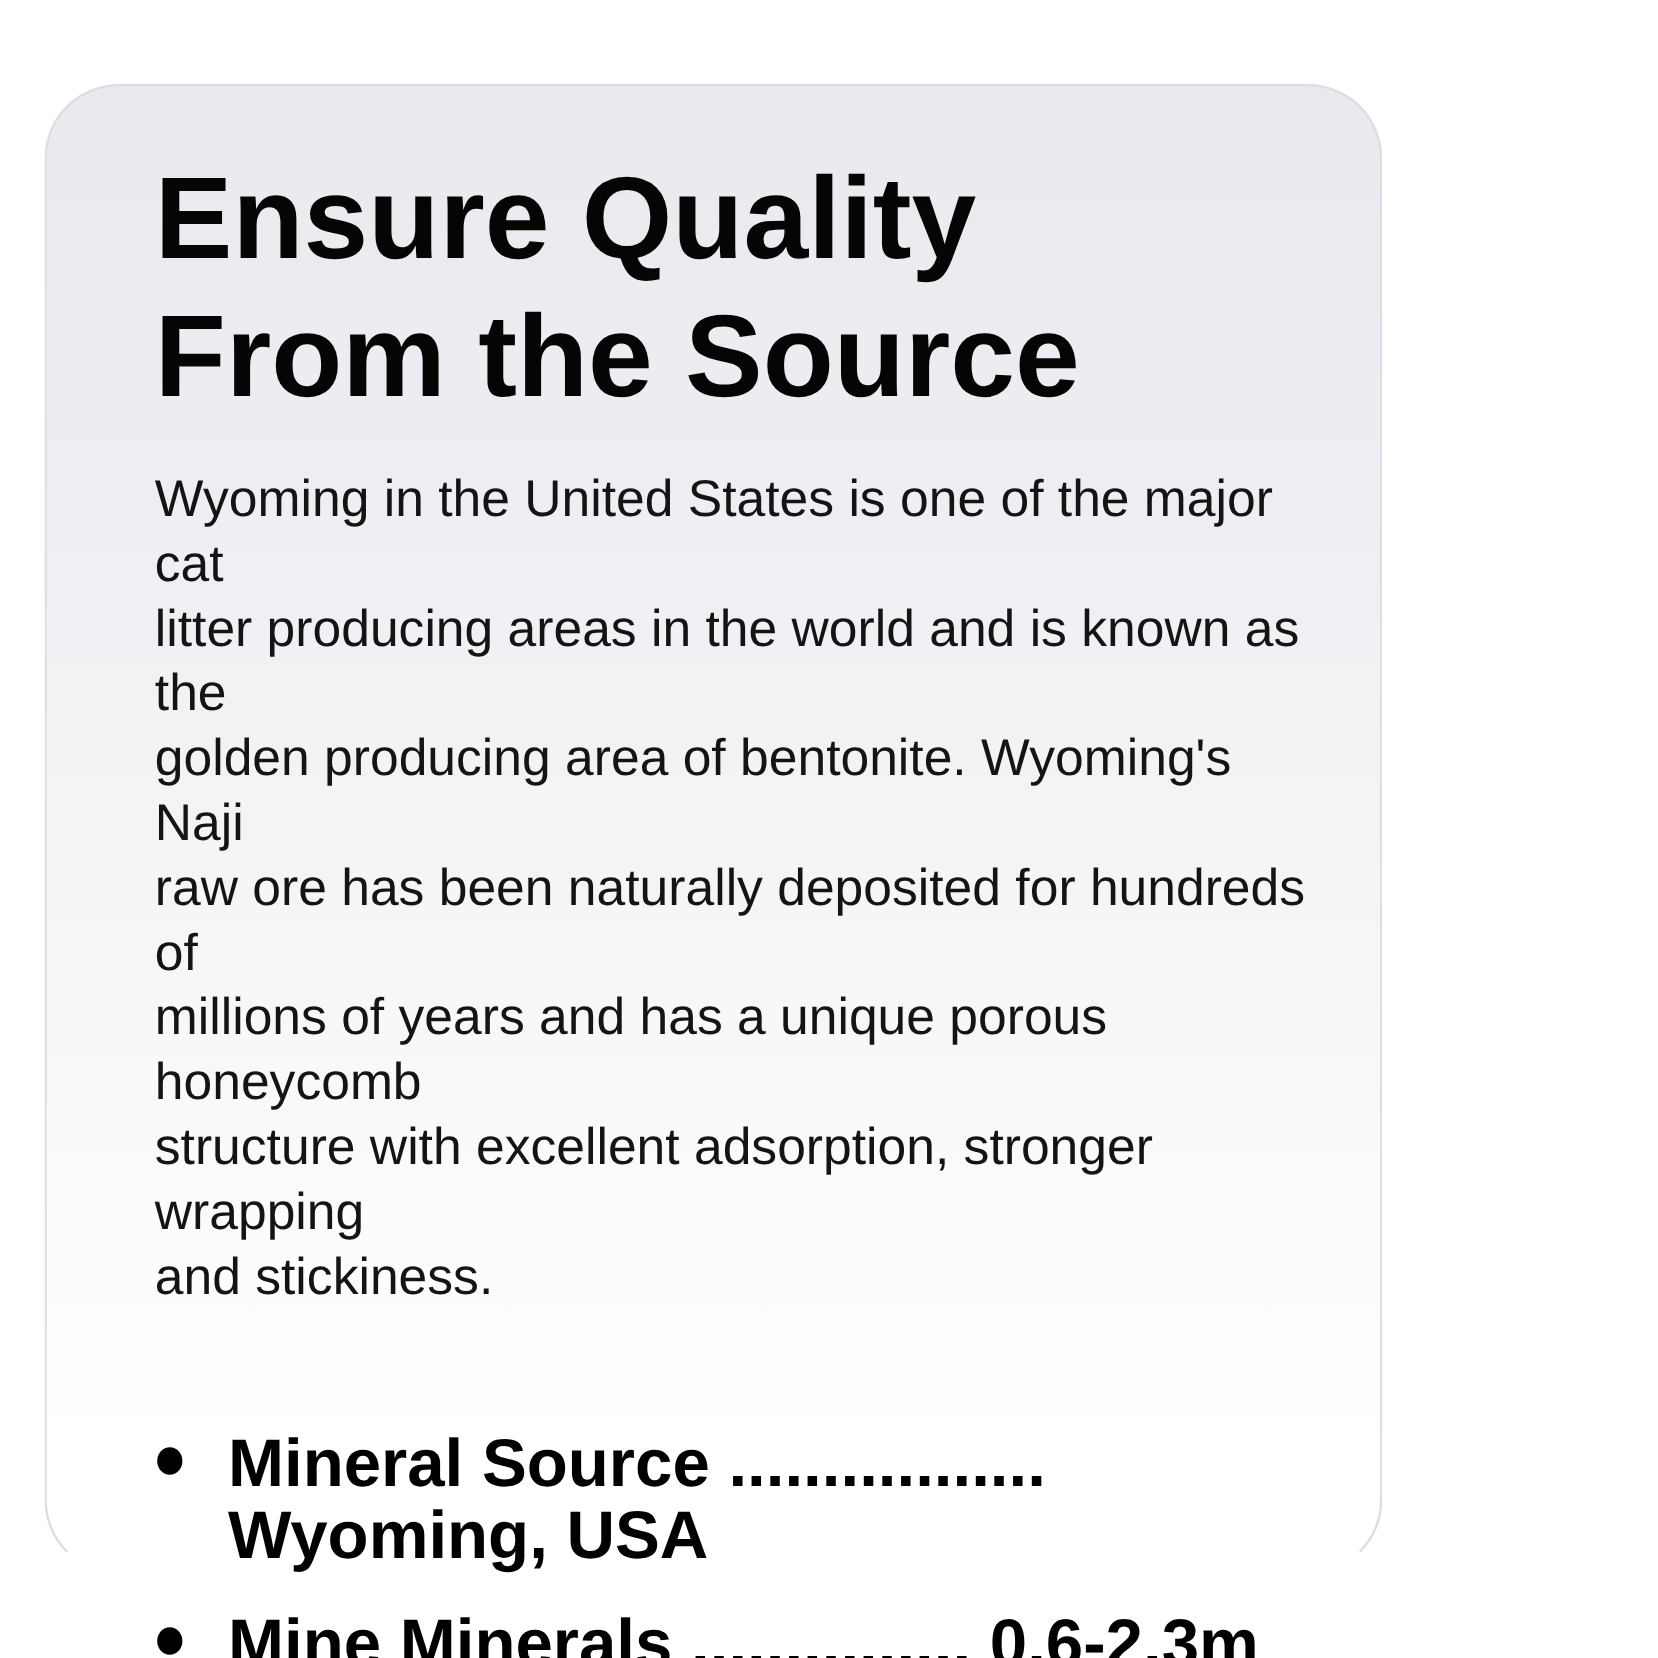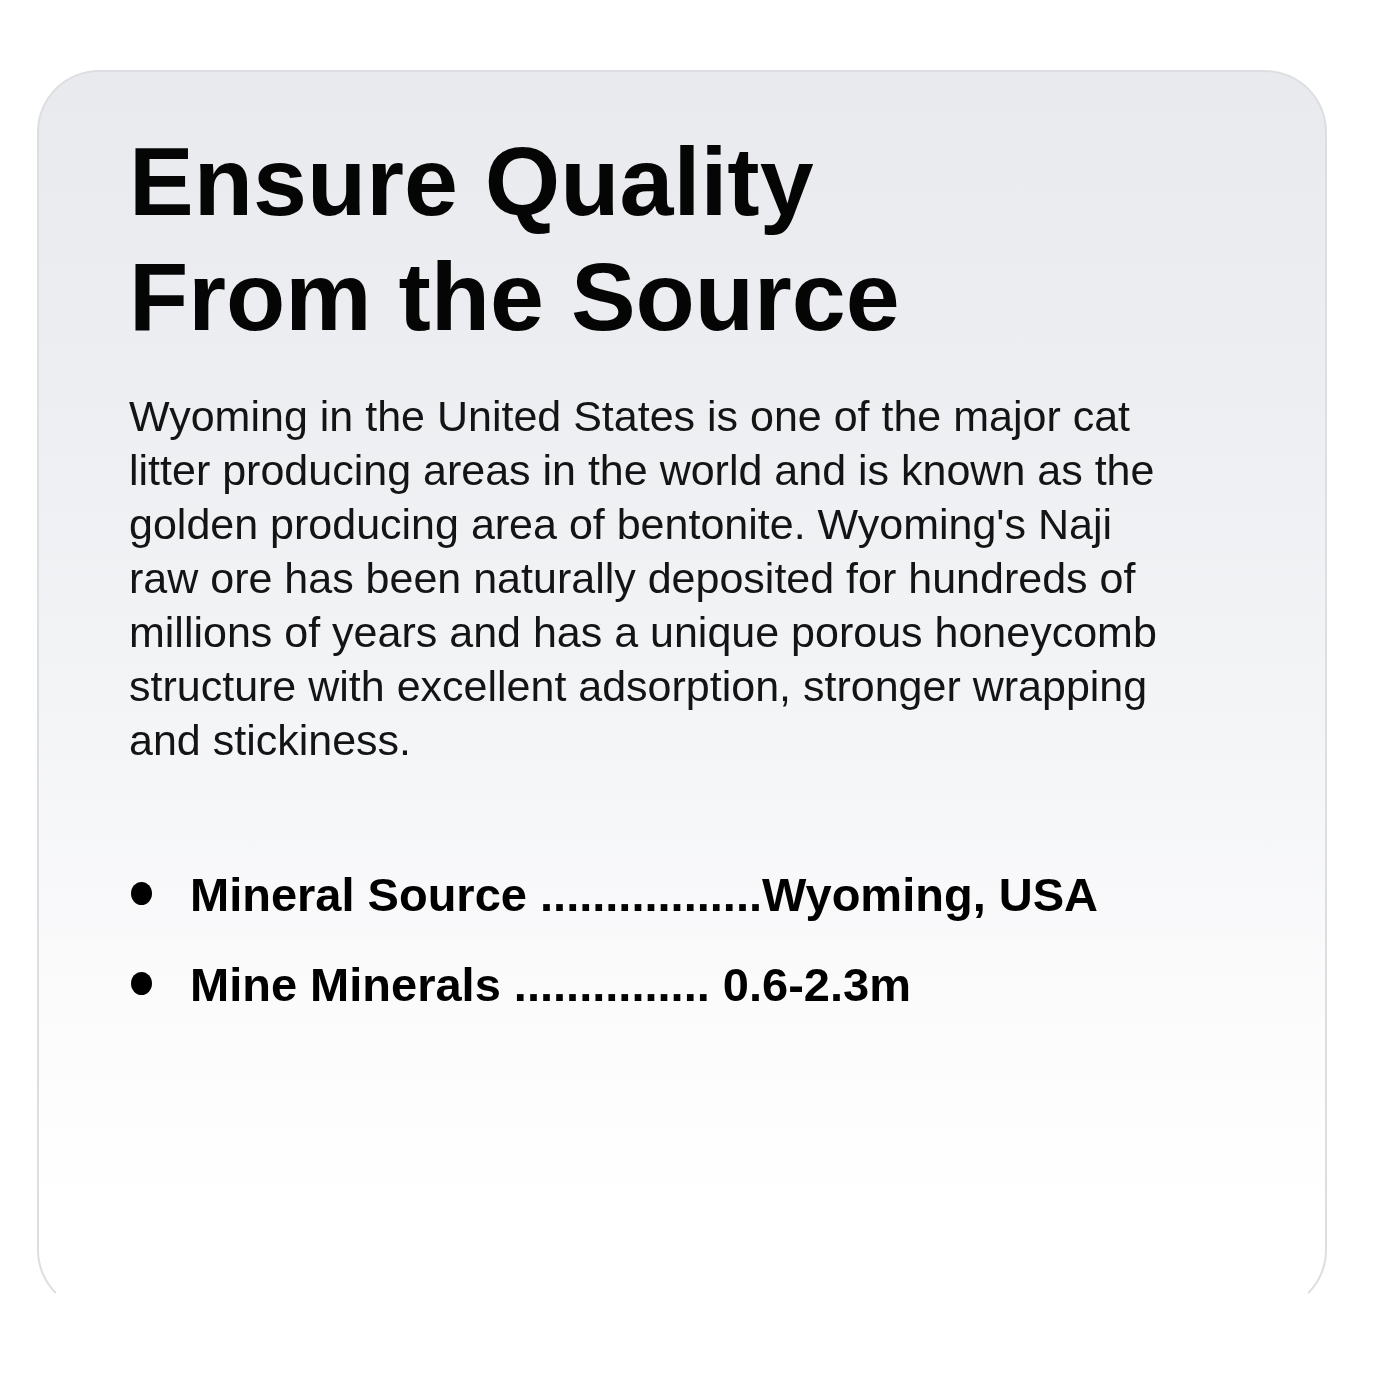--- a/index.html
+++ b/index.html
@@ -11,21 +11,21 @@
   body {
     width: 1382px;
     height: 1382px;
     position: relative;
     overflow: hidden;
   }
   .card {
     position: absolute;
     left: 37px;
     top: 70px;
-    width: 1290px;
+    width: 1115px;
     height: 1242px;
     box-sizing: border-box;
     border: 2px solid #dcdee1;
     border-bottom-color: #ffffff;
     border-radius: 62px;
     background: linear-gradient(to bottom,
       #e8eaee 0%,
       #eceef1 25%,
       #f3f4f6 50%,
       #fbfbfc 75%,
@@ -51,21 +51,21 @@
   }
   .spec-list {
     list-style: none;
     margin: 0;
     padding: 0;
   }
   .spec-item {
     position: relative;
     padding-left: 61px;
     margin-bottom: 30px;
-    font-size: 47px;
+    font-size: 56px;
     line-height: 60px;
     font-weight: bold;
     color: #000000;
   }
   .bullet-dot {
     position: absolute;
     left: 2px;
     top: 17px;
     width: 21px;
     height: 23px;

